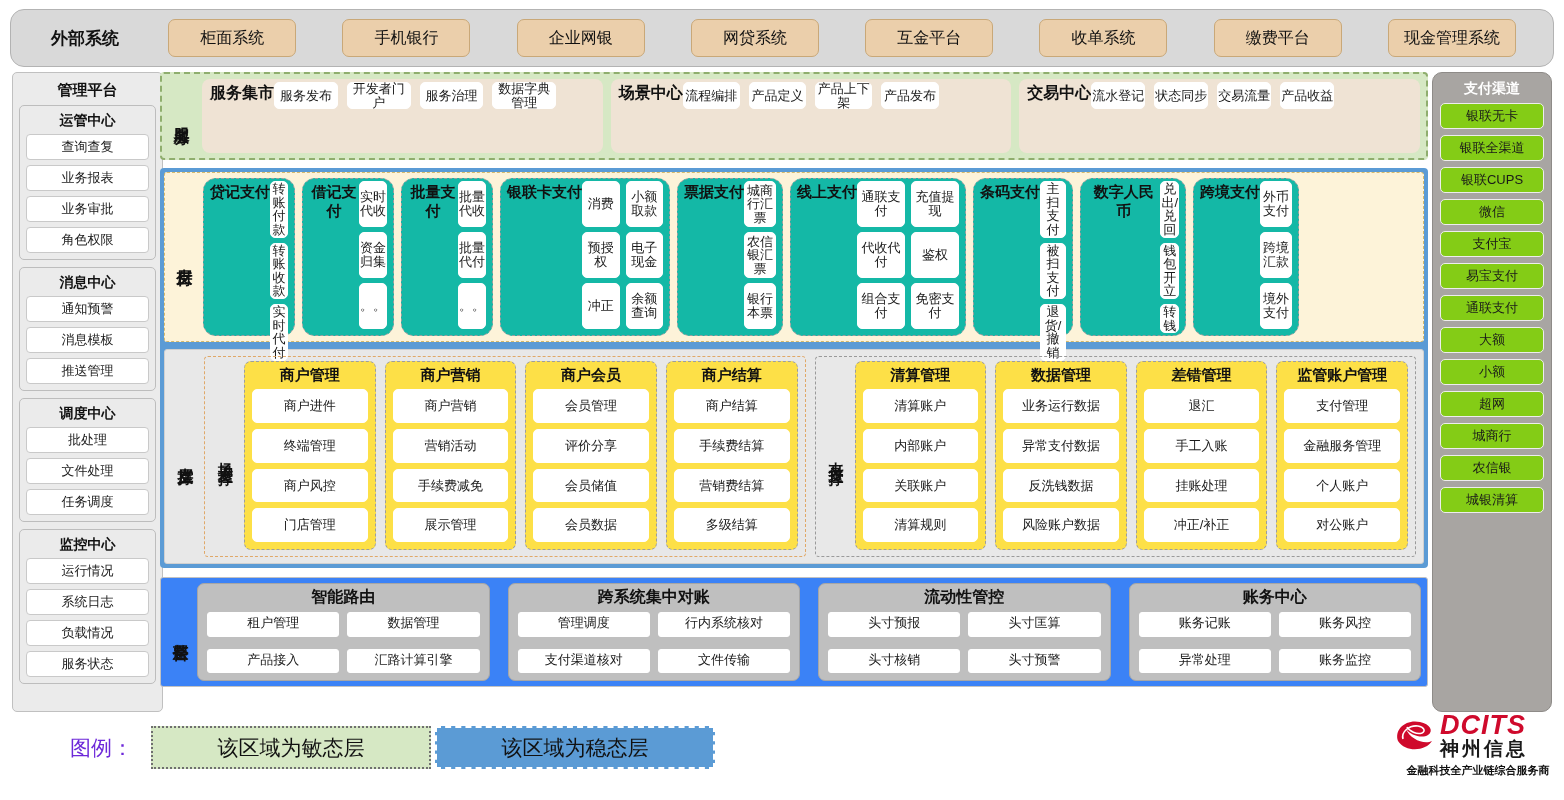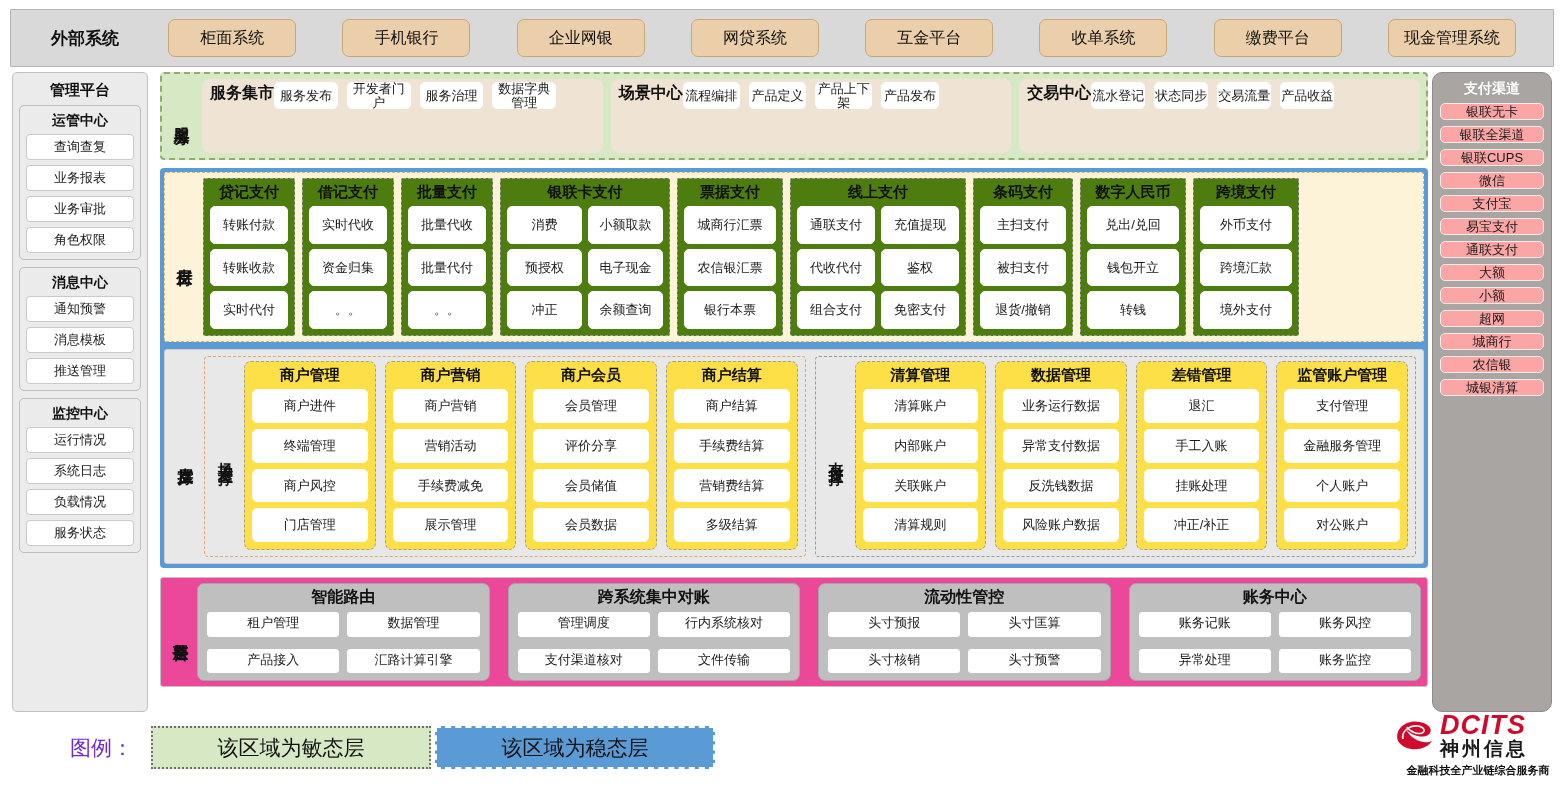--- a/index.html
+++ b/index.html
@@ -21,21 +21,21 @@
     color: #1a1a1a;
     line-height: 1.05;
   }
 
   
   .topbar {
     position: absolute; left: 10px; top: 9px;
     width: 1544px; height: 58px;
     background: #d9d9d9;
     border: 1px solid #b3b3b3;
-    border-radius: 1px;
+    border-radius: 14px;
     display: flex; align-items: center;
     padding: 0 14px;
   }
   .topbar-title {
     font-size: 17px; font-weight: bold; color: #111;
     width: 120px; text-align: center; flex: none;
   }
   .topbar-items { display: flex; flex: 1; justify-content: space-around; align-items: center; }
   .ext-chip {
     background: #ebcfab;
@@ -45,21 +45,21 @@
     min-width: 128px;
     padding: 0 12px;
     font-size: 16px;
     display: flex; align-items: center; justify-content: center;
     color: #111;
   }
 
   
   .leftbar {
     position: absolute; left: 12px; top: 72px;
-    width: 136px; height: 640px;
+    width: 151px; height: 640px;
     background: #ebebeb;
     border: 1px solid #c0c0c0;
     border-radius: 5px;
     padding: 5px 6px;
     display: flex; flex-direction: column;
   }
   .leftbar-title { font-size: 15px; font-weight: bold; text-align: center; padding: 3px 0 5px; color:#111; }
   .lgroup {
     background: #ebebeb;
     border: 1px solid #bdbdbd;
@@ -75,21 +75,21 @@
   .rightbar {
     position: absolute; left: 1432px; top: 72px;
     width: 120px; height: 640px;
     background: #a8a5a2;
     border: 1px solid #8e8b88;
     border-radius: 10px;
     padding: 4px 7px;
     display: flex; flex-direction: column;
   }
   .rightbar-title { font-size: 14px; font-weight: bold; text-align: center; color: #fff; padding: 3px 0 5px; }
-  .rightbar .chip { height: 17px; font-size: 13px; margin-bottom: 6px; background:#fca5a5; border-color:#ededed; border-radius:5px; }
+  .rightbar .chip { height: 26px; font-size: 13px; margin-bottom: 6px; background:#84cc16; border-color:#ededed; border-radius:5px; }
 
   
   .mid { position: absolute; left: 160px; top: 72px; width: 1268px; }
 
   
   .svc-layer {
     background: #d6e8c4;
     border: 2px dashed #8fae6e;
     border-radius: 4px;
     height: 88px;
@@ -125,25 +125,25 @@
   
   .pay-layer {
     background: #fdf3d9;
     border: 1px dashed #d6b96a;
     border-radius: 3px;
     height: 170px;
     display: flex; padding: 5px 6px;
   }
   .pay-cols { display: flex; flex: 1; gap: 7px; margin-left: 6px; }
   .pay-col {
-    background: #4d7c0f;
+    background: #14b8a6;
     border: 1px dashed #9e9e9e;
-    border-radius: 2px;
+    border-radius: 13px;
     padding: 2px 6px 6px;
-    display: flex; flex-direction: column;
+    display: flex; flex-direction: row;
   }
   .pay-col-title { font-size: 15px; font-weight: bold; text-align: center; padding: 2px 0 4px; color:#111; }
   .pay-col-body { display: flex; flex-direction: column; gap: 5px; flex: 1; }
   .pay-rowpair { display: flex; gap: 6px; flex: 1; }
   .pay-col .chip { flex: 1; font-size: 13px; border-color: #ffffff; border-radius: 5px; }
 
   
   .sup-layer {
     margin-top: 7px;
     background: #e8e8e8;
@@ -175,21 +175,21 @@
     padding: 2px 7px 7px;
     display: flex; flex-direction: column;
   }
   .sup-col-title { font-size: 15px; font-weight: bold; text-align: center; padding: 2px 0 4px; color:#111; }
   .sup-col-body { display: flex; flex-direction: column; gap: 6px; flex: 1; }
   .sup-col .chip { flex: 1; font-size: 13px; border-color: #ffffff; border-radius: 5px; }
 
   
   .int-layer {
     margin-top: 9px;
-    background: #ec4899;
+    background: #3b82f6;
     border: 1px solid #c2c2c2;
     border-radius: 3px;
     height: 110px;
     display: flex; padding: 5px 6px;
   }
   .int-cols { display: flex; flex: 1; gap: 18px; margin-left: 4px; }
   .int-col {
     flex: 1;
     background: #bfbfbf;
     border: 1px solid #a6a6a6;
@@ -248,20 +248,26 @@
           <div class="chip">查询查复</div>
           <div class="chip">业务报表</div>
           <div class="chip">业务审批</div>
           <div class="chip">角色权限</div>
         </div>
         <div class="lgroup">
           <div class="lgroup-title">消息中心</div>
           <div class="chip">通知预警</div>
           <div class="chip">消息模板</div>
           <div class="chip">推送管理</div>
+        </div>
+        <div class="lgroup">
+          <div class="lgroup-title">调度中心</div>
+          <div class="chip">批处理</div>
+          <div class="chip">文件处理</div>
+          <div class="chip">任务调度</div>
         </div>
         <div class="lgroup">
           <div class="lgroup-title">监控中心</div>
           <div class="chip">运行情况</div>
           <div class="chip">系统日志</div>
           <div class="chip">负载情况</div>
           <div class="chip">服务状态</div>
         </div>
       </div>
   </div>

